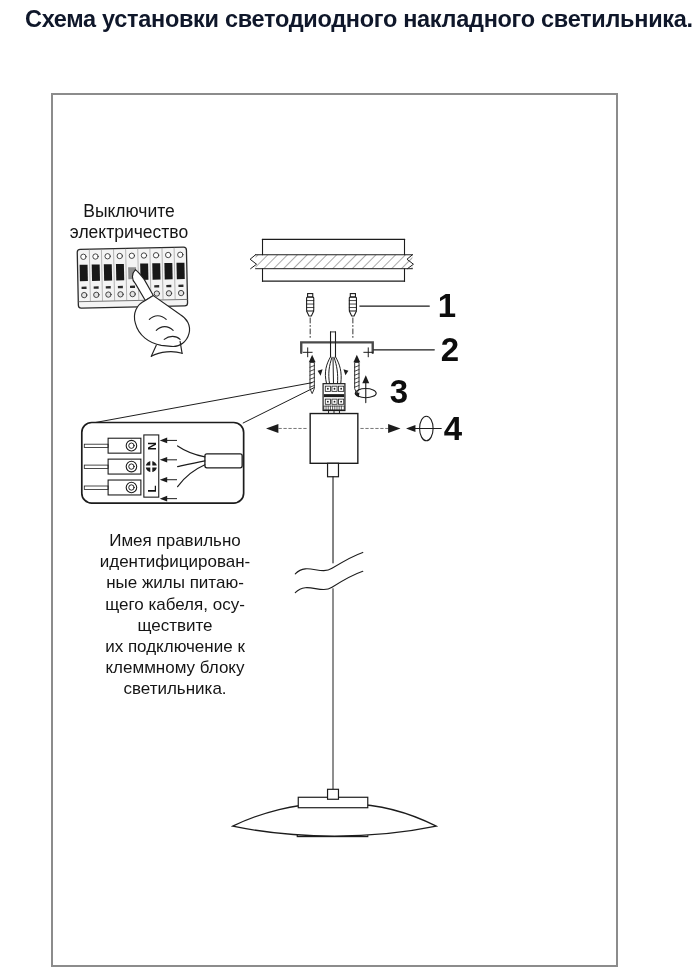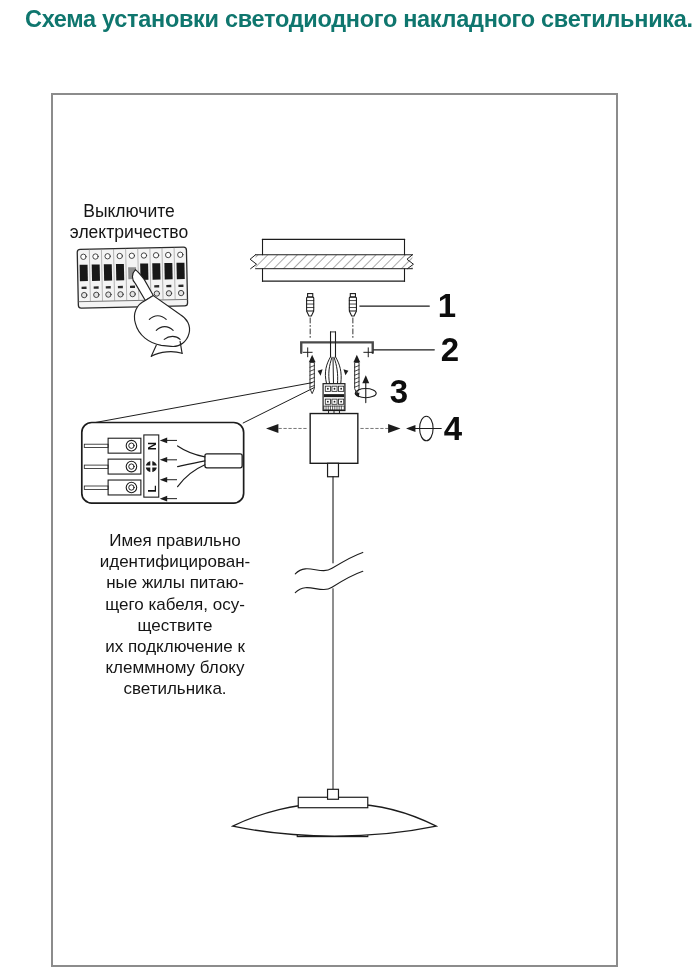--- a/index.html
+++ b/index.html
@@ -2,21 +2,21 @@
 <html><head>
 <meta charset="utf-8">
 <style>
   html,body{margin:0;padding:0}
   body{
     position:relative;width:693px;height:970px;background:#ffffff;
     font-family:"Liberation Sans","DejaVu Sans",sans-serif;color:#111;overflow:hidden;
   }
   .title{
     position:absolute;left:25px;top:6px;font-size:23.5px;font-weight:700;
-    letter-spacing:-0.3px;white-space:nowrap;color:#0f766e;
+    letter-spacing:-0.3px;white-space:nowrap;color:#0f172a;
   }
   .frame{
     position:absolute;left:51px;top:93px;width:567px;height:874px;
     border:2px solid #8c8c8c;box-sizing:border-box;background:#fff;
   }
   .frame svg{position:absolute;left:0;top:0;width:100%;height:100%}
   .overlay{position:absolute;transform:translate(-50%,-50%);white-space:nowrap}
   .warning{left:76px;top:127px;text-align:center;font-size:17.5px;line-height:21px;color:#151515}
   .instruction{left:122px;top:520px;text-align:center;font-size:17px;line-height:21.2px;color:#151515}
   .part-num{font-size:33px;font-weight:700;color:#0d0d0d}

